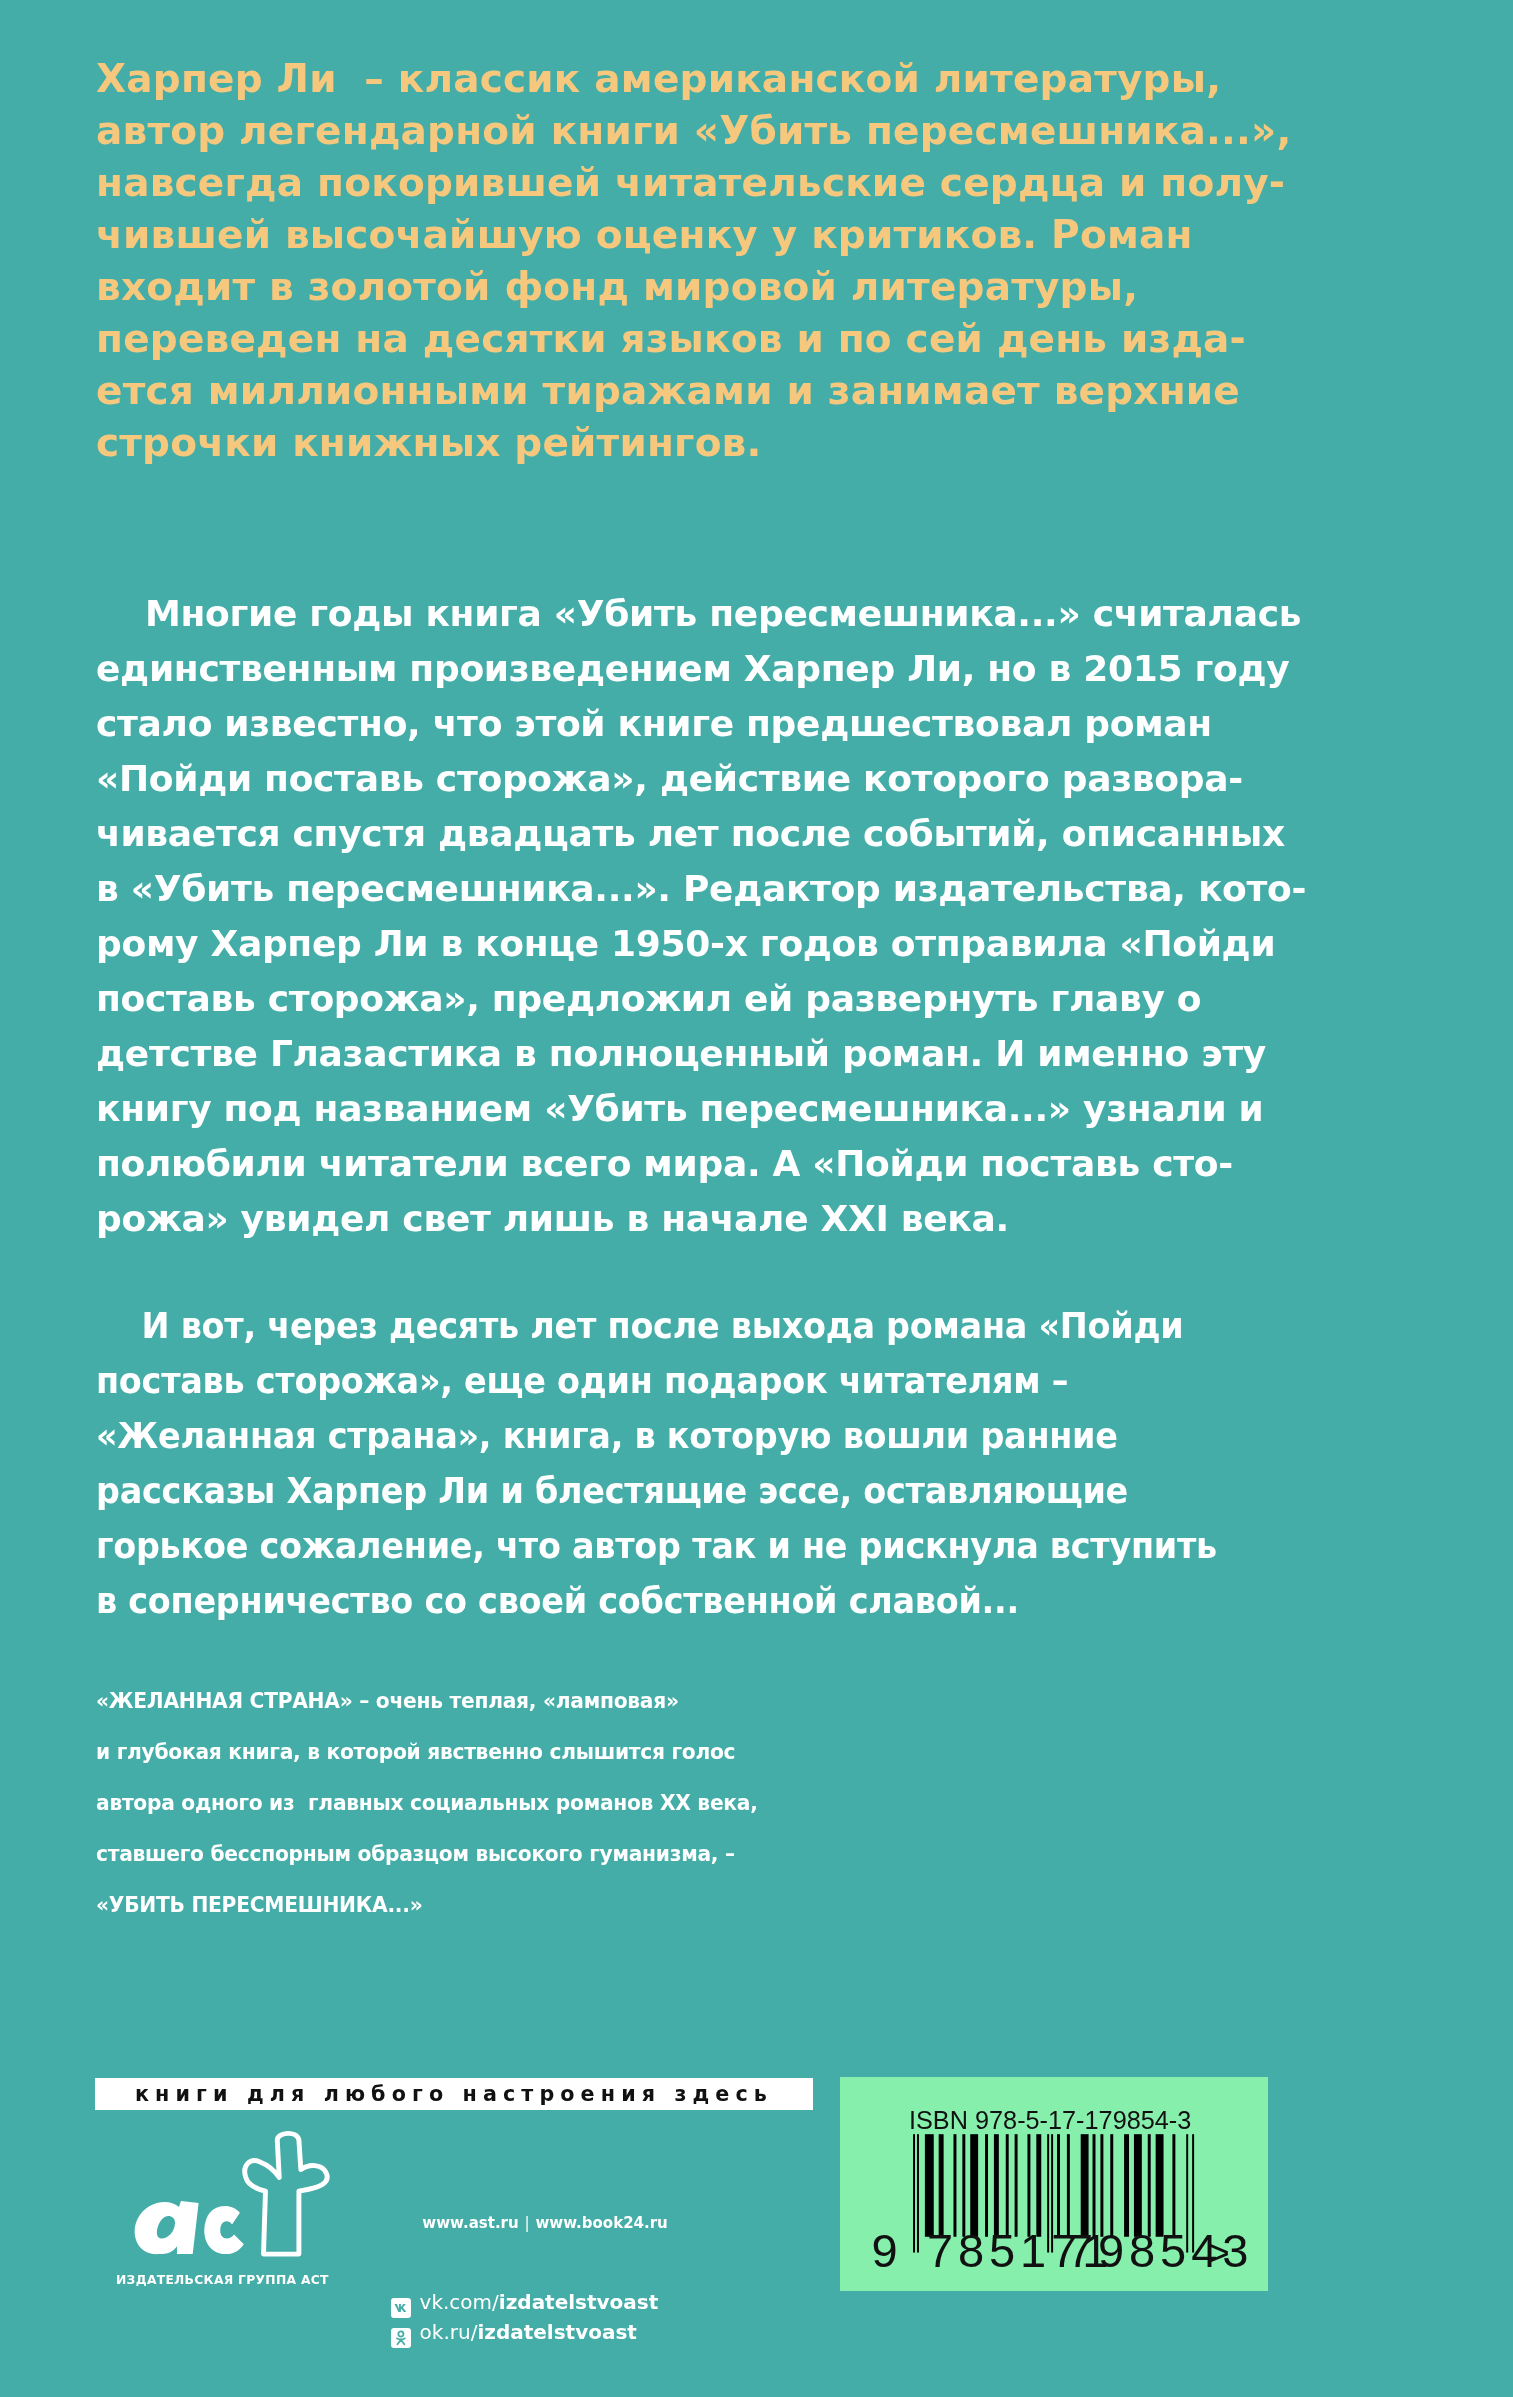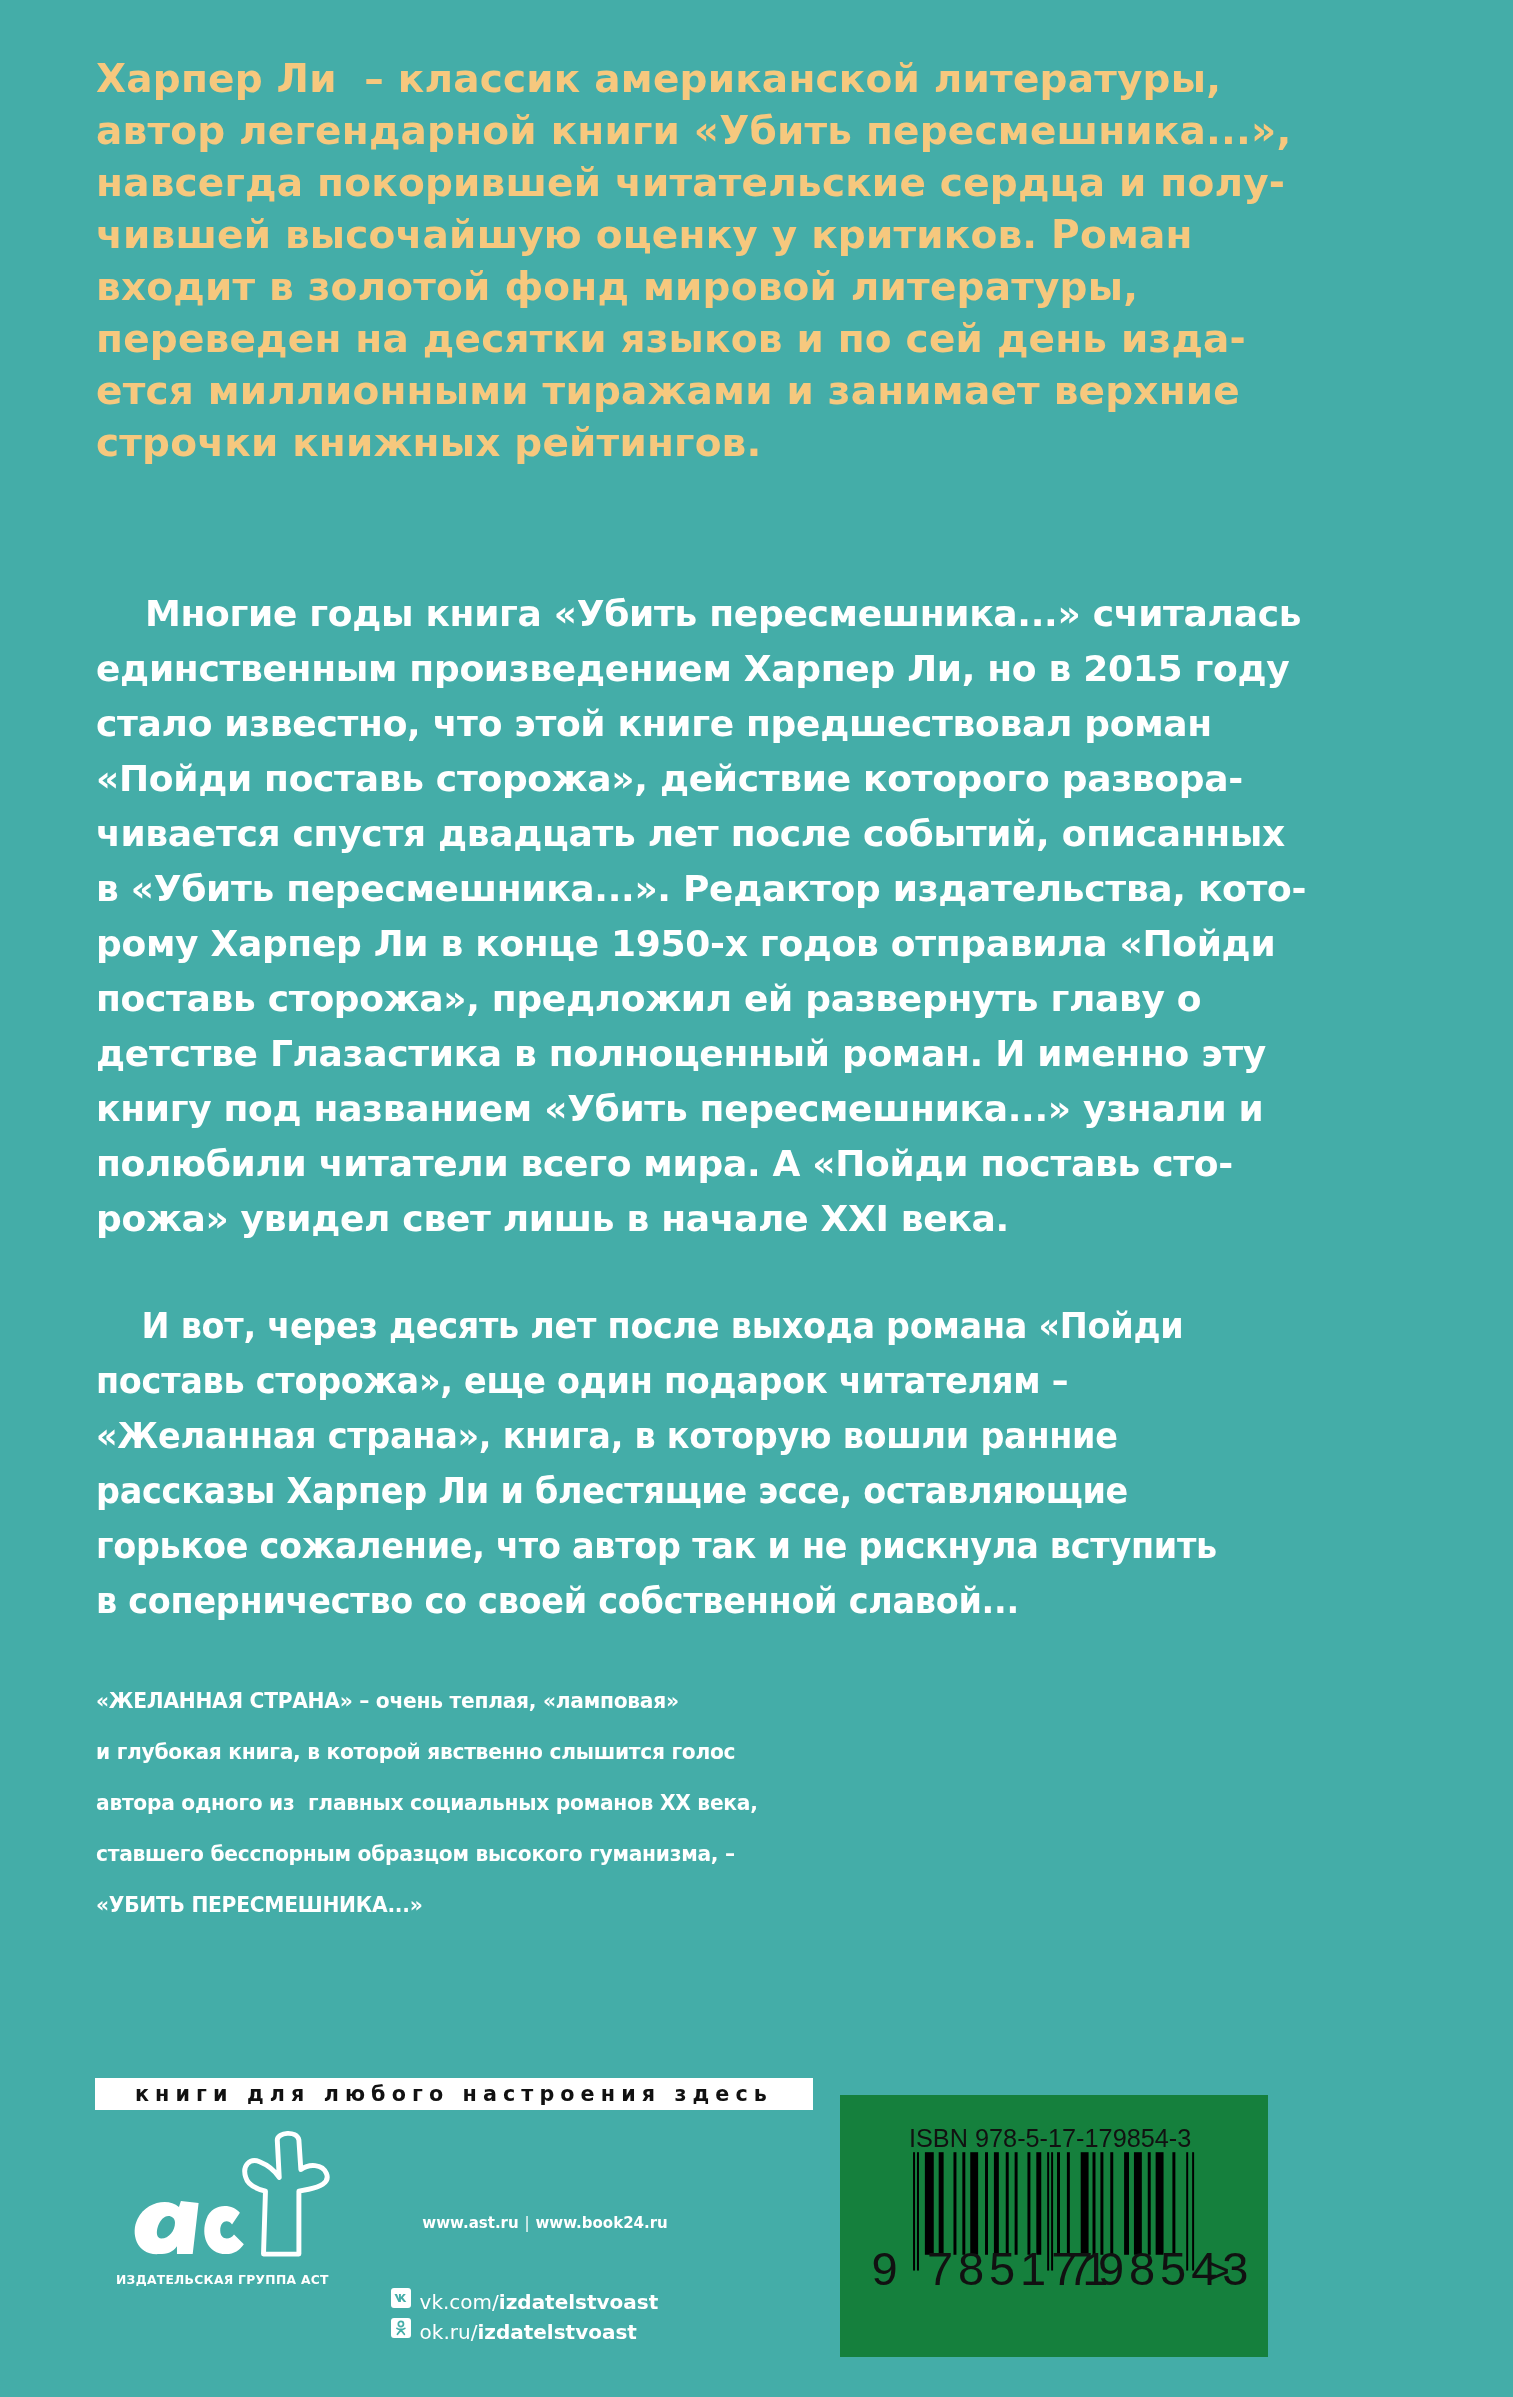--- a/index.html
+++ b/index.html
@@ -112,21 +112,21 @@
     }
     .web-line {
       font-weight: bold;
       font-size: 15px;
       line-height: 27.6px;
       white-space: pre;
     }
     .web-line .sep { margin: 0 5.9px; font-weight: normal; }
     .social-line {
       display: flex;
-      align-items: flex-start;
+      align-items: flex-end;
       margin-top: 0;
       font-size: 20px;
       line-height: 29.6px;
       white-space: pre;
     }
     .social-line.first { margin-top: 23.6px; }
     .social-icon {
       width: 19.7px;
       height: 19.7px;
       background: #FFFFFF;
@@ -140,23 +140,22 @@
     .social-prefix { font-weight: normal; }
     .social-handle { font-weight: bold; }
     a.link { color: inherit; text-decoration: none; }
 
     
     .barcode-box {
       position: absolute;
       left: 840px;
       top: 2077px;
       width: 428px;
-      height: 262px;
-      background: #15803d;
-      margin-top: 18px;
+      height: 214px;
+      background: #86efac;
     }
     .isbn-text {
       position: absolute;
       left: 69px;
       top: 27.6px;
       font-family: "Liberation Sans", sans-serif;
       font-size: 26.6px;
       color: #111111;
       white-space: pre;
       transform: scaleX(0.95);

